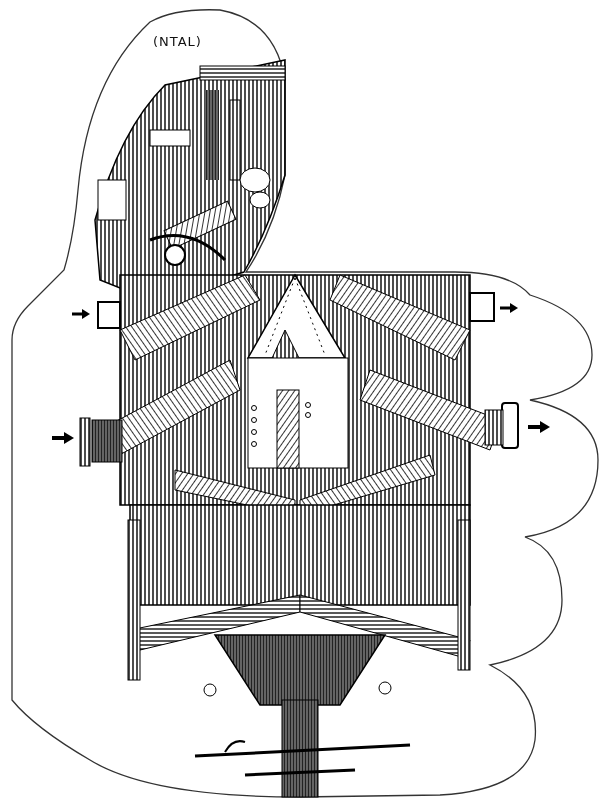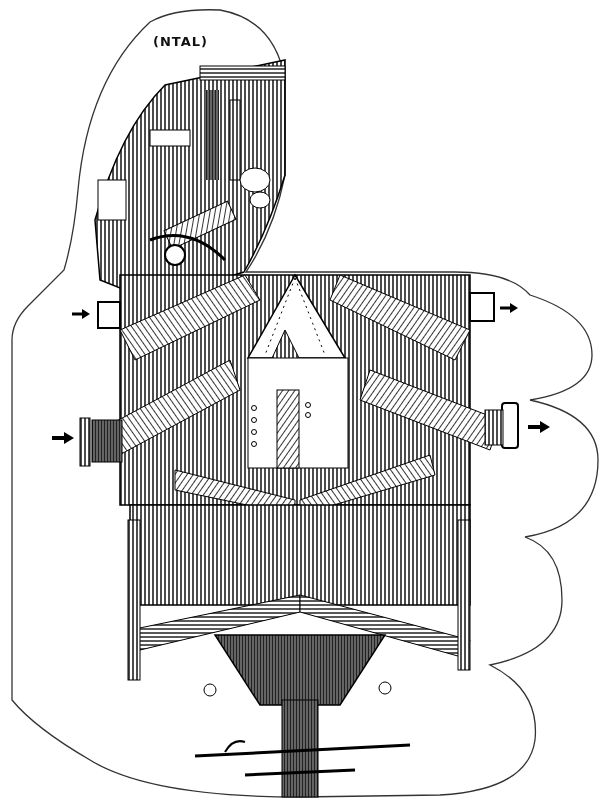--- a/index.html
+++ b/index.html
@@ -1,18 +1,18 @@
 <!DOCTYPE html>
 <html><head>
 <meta charset="utf-8">
 <style>
   html, body { margin: 0; padding: 0; background: #ffffff; }
   body { width: 600px; height: 807px; overflow: hidden; position: relative; }
   #art { position: absolute; left: 0; top: 0; width: 600px; height: 807px; }
-  .label { position: absolute; font-family: "DejaVu Sans", sans-serif; font-size: 13px; letter-spacing: 1px; color: #111; font-weight: bold; }
+  .label { position: absolute; font-family: "DejaVu Sans", sans-serif; font-size: 13px; letter-spacing: 1px; color: #111; }
 </style>
 </head>
 <body>
 
 <span class="label" style="left:153px; top:34px;">(NTAL)</span>
 
 <svg id="art" viewBox="0 0 600 807" xmlns="http://www.w3.org/2000/svg">
   <defs>
     <pattern id="hatchV" width="4" height="4" patternUnits="userSpaceOnUse">
       <rect width="4" height="4" fill="#fff"></rect>

